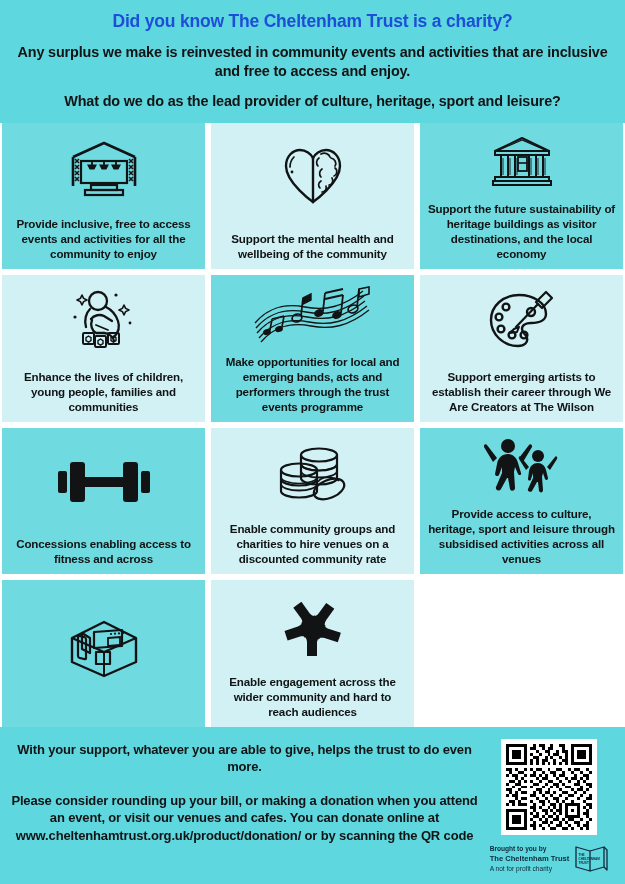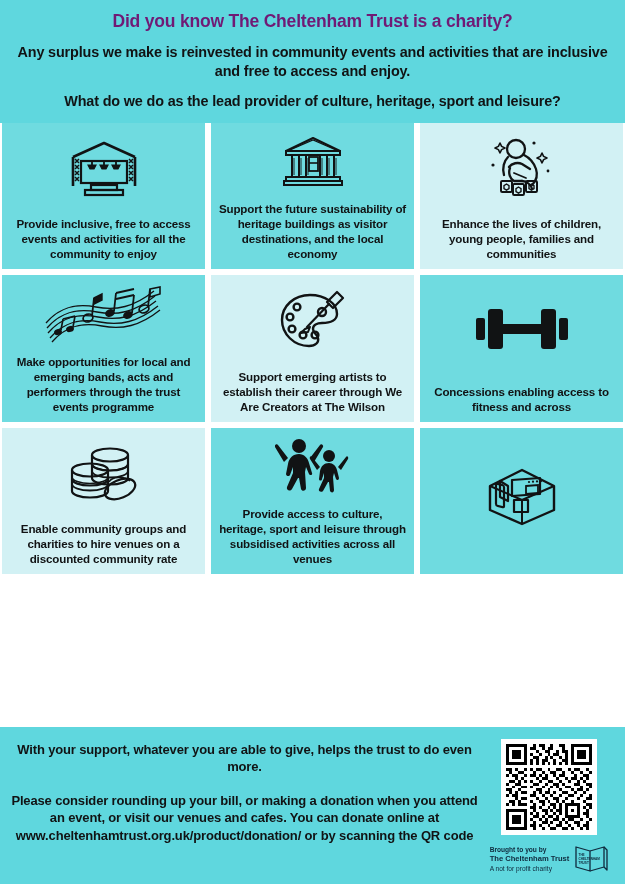--- a/index.html
+++ b/index.html
@@ -16,21 +16,21 @@
   .header {
     background:#5fd7de;
     padding:10px 14px 12px 14px;
     text-align:center;
   }
   .header h1 {
     font-size:17.5px;
     font-weight:bold;
     letter-spacing:-0.2px;
     line-height:1.35;
-    color:#701a75;
+    color:#1d4ed8;
     margin-bottom:9px;
   }
   .header p {
     font-size:14.4px;
     font-weight:bold;
     line-height:1.32;
     color:#111314;
     letter-spacing:-0.15px;
   }
   .header p.second { margin-top:11px; }
@@ -107,21 +107,21 @@
   .qr-wrap {
     background:#ffffff;
     padding:5px;
     line-height:0;
   }
   .qr-wrap svg { display:block; }
 
   .brand {
     margin-top:9px;
     display:flex;
-    align-items:flex-end;
+    align-items:center;
     gap:5px;
     width:100%;
     justify-content:center;
   }
   .brand-lines { text-align:left; }
   .brand-lines .l1 { font-size:6.6px; font-weight:bold; color:#0f2a3d; line-height:1.45; }
   .brand-lines .l2 { font-size:7.6px; font-weight:bold; color:#0f2a3d; line-height:1.35; }
   .brand-lines .l3 { font-size:6.6px; color:#0f2a3d; line-height:1.45; }
   .brand-mark { line-height:0; }
 </style>
@@ -150,20 +150,33 @@
           <path d="M21 26 h8 l-2 4 h-4 z" fill="#111314" stroke-width="1.2"></path>
           <path d="M33 26 h8 l-2 4 h-4 z" fill="#111314" stroke-width="1.2"></path>
           <path d="M45 26 h8 l-2 4 h-4 z" fill="#111314" stroke-width="1.2"></path>
           <rect x="24" y="46" width="26" height="5" stroke-width="2.2"></rect>
           <rect x="18" y="51" width="38" height="5" stroke-width="2.2"></rect>
         </svg>
       </div>
       <div class="tile-caption">Provide inclusive, free to access events and activities for all the community to enjoy</div>
     </div>
 
+    <div class="tile light">
+      <div class="tile-icon">
+        <svg width="64" height="62" viewBox="0 0 64 62" fill="none" stroke="#111314" stroke-width="2.4">
+          <path d="M32 57 C32 57 5 38 5 21 C5 11 12 5 19 5 C25 5 30 9 32 13" stroke-linejoin="round" stroke-linecap="round"></path>
+          <path d="M32 13 L32 57" stroke-linecap="round"></path>
+          <path d="M32 13 C34 9 39 5 45 5 C52 5 59 11 59 21 C59 38 32 57 32 57" stroke-linejoin="round" stroke-linecap="round"></path>
+          <path d="M40 9 c4 -2 8 0 9 3 M50 13 c4 1 6 5 4 8 M54 23 c3 2 2 7 -1 8 M51 33 c2 3 0 7 -3 7 M45 41 c1 3 -1 6 -4 6 M38 13 c-3 2 -3 6 -1 8 M41 24 c-3 2 -3 6 -1 8 M40 36 c-3 2 -3 5 -1 7" stroke-width="1.7" stroke-linecap="round"></path>
+          <path d="M13 12 c-3 3 -4 7 -4 10" stroke-width="1.7" stroke-linecap="round"></path>
+          <circle cx="11" cy="27" r="1.4" fill="#111314" stroke="none"></circle>
+        </svg>
+      </div>
+      <div class="tile-caption">Support the mental health and wellbeing of the community</div>
+    </div>
 
     <div class="tile dark">
       <div class="tile-icon">
         <svg width="62" height="52" viewBox="0 0 62 52" fill="none" stroke="#111314" stroke-width="2">
           <path d="M4 16 L31 3 L58 16 Z" stroke-linejoin="round"></path>
           <path d="M8 15 L31 5 L54 15" stroke-width="1.2"></path>
           <rect x="4" y="16" width="54" height="4"></rect>
           <path d="M10 20 L10 42 M17 20 L17 42 M24 20 L24 42 M38 20 L38 42 M45 20 L45 42 M52 20 L52 42" stroke-width="2"></path>
           <path d="M12 23 L12 40 M19 23 L19 40 M26 23 L26 40 M40 23 L40 40 M47 23 L47 40 M54 23 L54 40" stroke-width="0.9"></path>
           <rect x="27" y="22" width="9" height="14" stroke-width="1.8"></rect>
@@ -321,20 +334,47 @@
           <circle cx="47" cy="16" r="1.1" fill="#111314" stroke="none"></circle>
           <circle cx="51" cy="15.7" r="1.1" fill="#111314" stroke="none"></circle>
           <circle cx="55" cy="15.4" r="1.1" fill="#111314" stroke="none"></circle>
           <circle cx="59" cy="15.1" r="1.1" fill="#111314" stroke="none"></circle>
           <path d="M32 34 L46 34 L46 46 L32 46 Z" stroke-linejoin="round" stroke-width="2.2"></path>
           <path d="M32 34 L32 46" stroke-width="1.6"></path>
         </svg>
       </div>
     </div>
 
+    <div class="tile light">
+      <div class="tile-icon">
+        <svg width="74" height="62" viewBox="0 0 74 62" fill="#111314" stroke="none">
+          <g>
+
+            <path d="M37 60 l-6 0 l0 -14 c0 -3 -2 -5 -3 -8 l-2 -6 c-1 -2 2 -4 3 -2 l2 4 l0 -9 c0 -2 3 -2 3 0 l0 7 l0 -10 c0 -2 3 -2 3 0 l0 10 l0 -11 c0 -2 3 -2 3 0 l0 11 l0 -8 c0 -2 3 -2 3 0 l0 12 c0 5 -1 7 -2 10 l0 14 z" transform="translate(0,0)"></path>
+
+            <g transform="rotate(-72 37 32)">
+                <path d="M37 60 l-6 0 l0 -14 c0 -3 -2 -5 -3 -8 l-2 -6 c-1 -2 2 -4 3 -2 l2 4 l0 -9 c0 -2 3 -2 3 0 l0 7 l0 -10 c0 -2 3 -2 3 0 l0 10 l0 -11 c0 -2 3 -2 3 0 l0 11 l0 -8 c0 -2 3 -2 3 0 l0 12 c0 5 -1 7 -2 10 l0 14 z"></path>
+              </g>
+
+            <g transform="rotate(72 37 32)">
+                <path d="M37 60 l-6 0 l0 -14 c0 -3 -2 -5 -3 -8 l-2 -6 c-1 -2 2 -4 3 -2 l2 4 l0 -9 c0 -2 3 -2 3 0 l0 7 l0 -10 c0 -2 3 -2 3 0 l0 10 l0 -11 c0 -2 3 -2 3 0 l0 11 l0 -8 c0 -2 3 -2 3 0 l0 12 c0 5 -1 7 -2 10 l0 14 z"></path>
+              </g>
+
+            <g transform="rotate(-144 37 32)">
+                <path d="M37 60 l-6 0 l0 -14 c0 -3 -2 -5 -3 -8 l-2 -6 c-1 -2 2 -4 3 -2 l2 4 l0 -9 c0 -2 3 -2 3 0 l0 7 l0 -10 c0 -2 3 -2 3 0 l0 10 l0 -11 c0 -2 3 -2 3 0 l0 11 l0 -8 c0 -2 3 -2 3 0 l0 12 c0 5 -1 7 -2 10 l0 14 z"></path>
+              </g>
+
+            <g transform="rotate(144 37 32)">
+                <path d="M37 60 l-6 0 l0 -14 c0 -3 -2 -5 -3 -8 l-2 -6 c-1 -2 2 -4 3 -2 l2 4 l0 -9 c0 -2 3 -2 3 0 l0 7 l0 -10 c0 -2 3 -2 3 0 l0 10 l0 -11 c0 -2 3 -2 3 0 l0 11 l0 -8 c0 -2 3 -2 3 0 l0 12 c0 5 -1 7 -2 10 l0 14 z"></path>
+              </g>
+          </g>
+        </svg>
+      </div>
+      <div class="tile-caption">Enable engagement across the wider community and hard to reach audiences</div>
+    </div>
 
   </div>
 
   <div class="footer">
     <div class="footer-text">
       <p class="para1">With your support, whatever you are able to give, helps the trust to do even more.</p>
       <p class="para2">Please consider rounding up your bill, or making a donation when you attend an event, or visit our venues and cafes. You can donate online at www.cheltenhamtrust.org.uk/product/donation/ or by scanning the QR code</p>
     </div>
     <div class="footer-right">
       <div class="qr-wrap">

